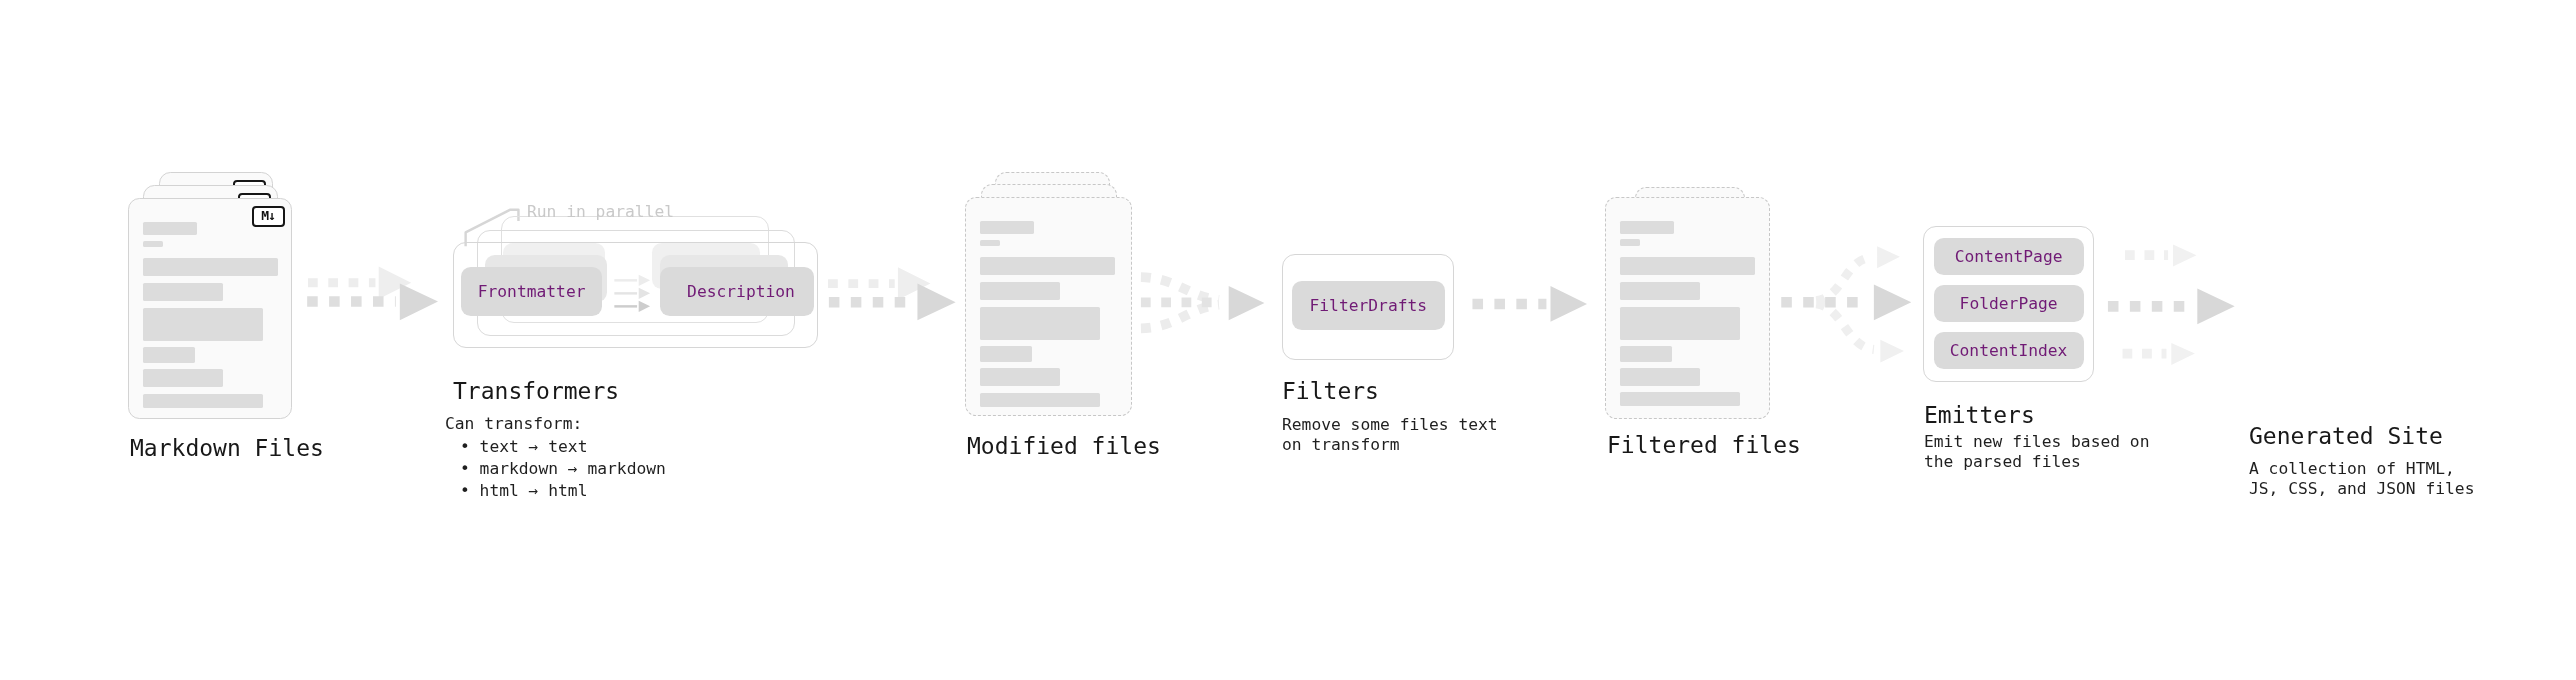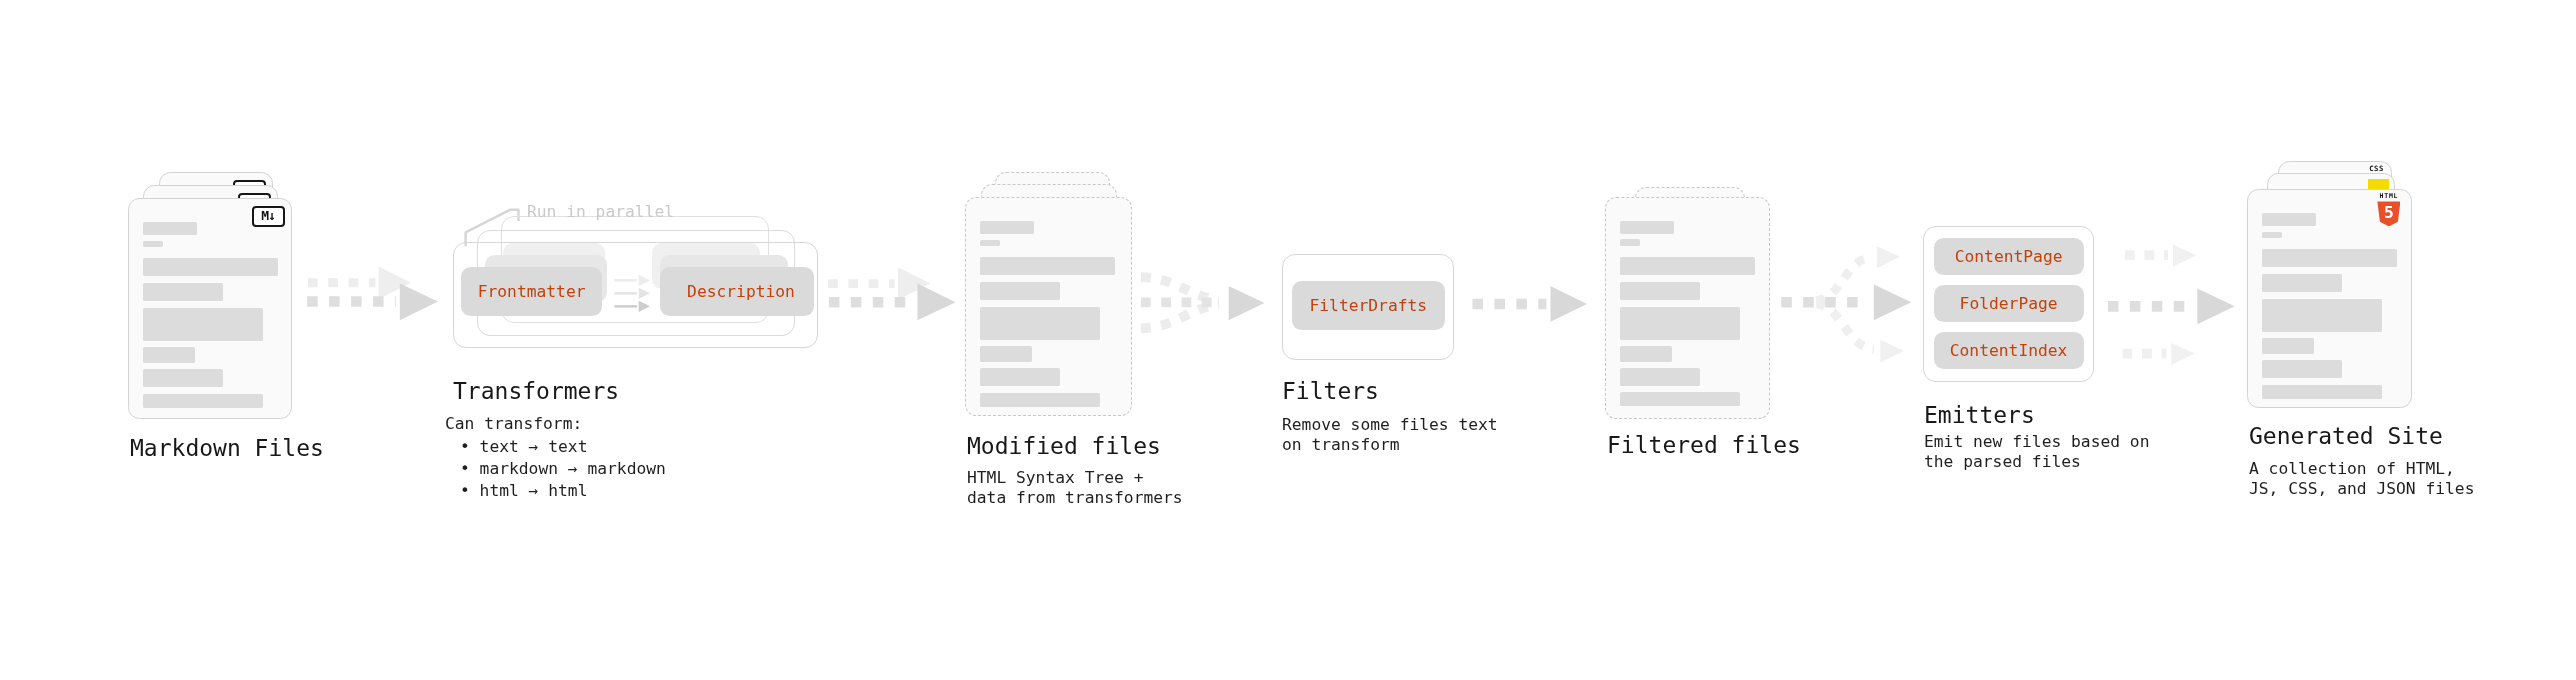--- a/index.html
+++ b/index.html
@@ -32,21 +32,21 @@
   .html5-badge{position:absolute;top:3.3px;right:8.1px;width:28px;text-align:center;}
   .html5-label{font-size:6.5px;font-weight:bold;letter-spacing:0.8px;color:#111;line-height:7.3px;}
   .html5-shield{width:23px;height:25px;margin:0.8px auto 0;background:#e8502a;color:#fff;
                 clip-path:polygon(0 0,100% 0,89% 81%,50% 100%,11% 81%);
                 font-size:16.3px;font-weight:bold;line-height:24.4px;text-align:center;}
 
   
   .panel{position:absolute;border:1.6px solid #d6d6d6;border-radius:13px;box-sizing:border-box;background:transparent;}
   .panel.filled{background:#ffffff;}
   .pill{position:absolute;background:#dadada;border-radius:9.8px;display:flex;align-items:center;justify-content:center;
-        font-size:16.3px;color:#c2410c;white-space:nowrap;}
+        font-size:16.3px;color:#701a75;white-space:nowrap;}
   .ghost{position:absolute;border-radius:9.8px;}
   .g1{background:#e7e7e7;}
   .g2{background:#f0f0f0;}
 
   
   .title{position:absolute;font-size:23px;font-weight:500;color:#181818;white-space:nowrap;}
   .desc{position:absolute;font-size:16.3px;line-height:20.3px;color:#1f1f1f;white-space:nowrap;}
   .bullets{position:absolute;font-size:16.3px;line-height:22px;color:#1f1f1f;white-space:nowrap;}
   .annotation{position:absolute;font-size:16.3px;color:#c9c9c9;white-space:nowrap;}
 
@@ -174,24 +174,20 @@
         <div class="bar b3"></div>
         <div class="bar b4"></div>
         <div class="bar b5"></div>
         <div class="bar b6"></div>
         <div class="bar b7"></div>
         <div class="bar b8"></div>
       </div>
     </div>
   </div>
   <div class="title" style="left:967px;top:433px;">Modified files</div>
-  <div class="desc" style="left:967px;top:468px;">
-    <div>HTML Syntax Tree +</div>
-    <div>data from transformers</div>
-  </div>
 
   <div style="position:absolute;left:1282px;top:254px;width:172px;height:106px;text-align:right;">
     <div class="panel filled" style="left:0;top:0;width:172px;height:106px;"></div>
     <div class="pill" style="left:9.8px;top:27px;width:153px;height:49px;">FilterDrafts</div>
   </div>
   <div class="title" style="left:1282px;top:378px;">Filters</div>
   <div class="desc" style="left:1282px;top:415px;">
     <div>Remove some files text</div>
     <div>on transform</div>
   </div>
@@ -218,44 +214,20 @@
     <div class="pill" style="left:10.6px;top:12.2px;width:150px;height:37px;">ContentPage</div>
     <div class="pill" style="left:10.6px;top:59px;width:150px;height:37px;">FolderPage</div>
     <div class="pill" style="left:10.6px;top:106px;width:150px;height:37px;">ContentIndex</div>
   </div>
   <div class="title" style="left:1924px;top:396px;margin-top:6px;">Emitters</div>
   <div class="desc" style="left:1924px;top:432px;">
     <div>Emit new files based on</div>
     <div>the parsed files</div>
   </div>
 
-  <div style="position:absolute;left:2247px;top:161px;width:195px;height:252px;">
-    <div class="doc" style="left:31px;top:0;width:114px;height:187px;">
-      <div class="css-badge">CSS</div>
-    </div>
-    <div class="doc" style="left:20.3px;top:12.2px;width:128px;height:203px;">
-      <div class="js-badge"></div>
-    </div>
-    <div class="doc" style="left:0;top:28px;width:165px;height:219px;">
-      <div class="html5-badge">
-        <div class="html5-label">HTML</div>
-        <div class="html5-shield">5</div>
-      </div>
-      <div class="bars">
-        <div class="bar b1"></div>
-        <div class="bar b2"></div>
-        <div class="bar b3"></div>
-        <div class="bar b4"></div>
-        <div class="bar b5"></div>
-        <div class="bar b6"></div>
-        <div class="bar b7"></div>
-        <div class="bar b8"></div>
-      </div>
-    </div>
-  </div>
   <div class="title" style="left:2249px;top:423px;">Generated Site</div>
   <div class="desc" style="left:2249px;top:459px;">
     <div>A collection of HTML,</div>
     <div>JS, CSS, and JSON files</div>
   </div>
 
 </div>
 
 
 </body></html>

